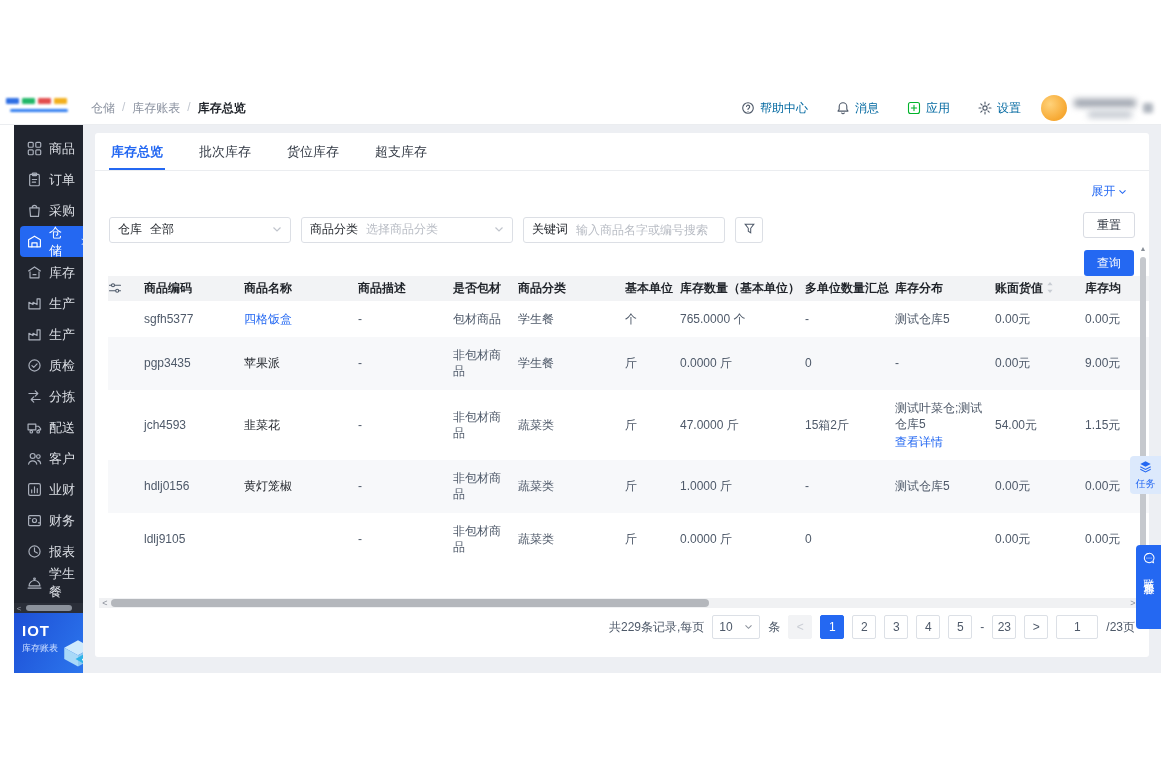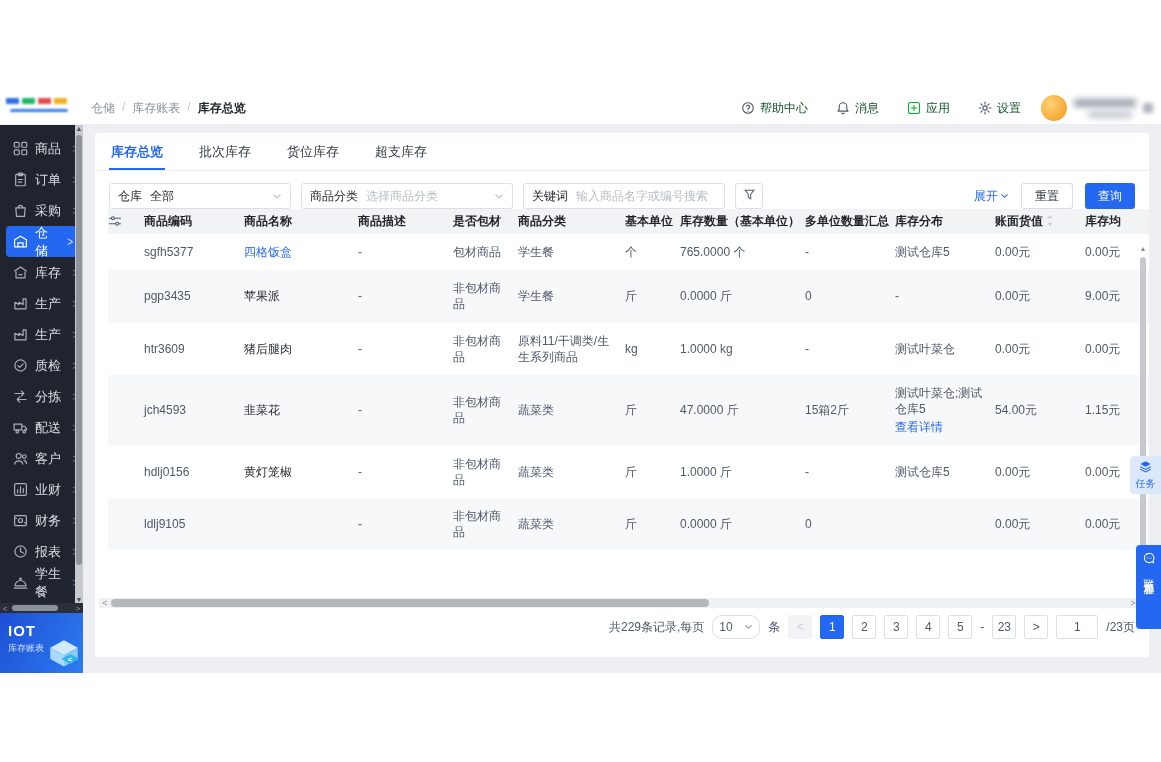--- a/index.html
+++ b/index.html
@@ -14,34 +14,34 @@
     border-bottom:1px solid #ebedf0; display:flex; align-items:center; }
   .logo-zone { width:83px; height:100%; position:relative; flex:0 0 83px; }
   .logo-bars { position:absolute; left:6px; top:6px; display:flex; gap:3px; filter:blur(1.3px); }
   .logo-bars i { display:block; width:13px; height:6px; border-radius:1px; }
   .logo-swoosh { position:absolute; left:10px; top:17px; width:58px; height:3px; background:#2e7cf0;
     border-radius:2px; filter:blur(1.2px); }
   .breadcrumb { display:flex; gap:7px; margin-left:8px; font-size:12px; color:#8a919f; }
   .breadcrumb .bc-sep { color:#c2c7d0; }
   .breadcrumb .bc-cur { color:#1f2329; font-weight:bold; }
   .top-actions { margin-left:auto; display:flex; align-items:center; gap:28px; }
-  .top-act { display:flex; align-items:center; gap:5px; color:#14532d; font-size:12px; cursor:default; }
+  .top-act { display:flex; align-items:center; gap:5px; color:#0369a1; font-size:12px; cursor:default; }
   .ticon { width:14px; height:14px; display:inline-flex; color:#4e5969; }
   .ticon.apps { color:#00b42a; }
   .ticon svg { width:14px; height:14px; }
   .user-block { display:flex; align-items:center; margin-left:20px; margin-right:8px; gap:7px; }
   .avatar { width:26px; height:26px; border-radius:50%;
     background:radial-gradient(circle at 35% 35%, #ffd27a, #f6a832 70%); }
   .user-redact { display:flex; flex-direction:column; gap:4px; }
   .user-redact .r1 { width:62px; height:8px; background:#9aa0ab; filter:blur(3px); border-radius:2px; }
   .user-redact .r2 { width:44px; height:7px; background:#c3c8d0; filter:blur(3px); border-radius:2px; margin-left:14px; }
   .user-caret { width:10px; height:10px; background:#aeb4bd; filter:blur(2px); border-radius:2px; }
 
   
-  .sidebar { position:absolute; left:0; top:33px; width:83px; height:548px; background:#20242e; }
+  .sidebar { position:absolute; left:14px; top:33px; width:83px; height:548px; background:#20242e; }
   .menu { padding-top:8px; }
   .side-item { height:31px; display:flex; align-items:center; gap:7px; padding:0 5px 0 13px;
     color:#dcdfe5; font-size:13px; cursor:default; }
   .side-item .sicon { width:15px; height:15px; color:#aab0bc; display:inline-flex; flex:0 0 15px; }
   .side-item .sicon svg { width:15px; height:15px; }
   .side-item .schev { margin-left:auto; color:#6b7280; font-size:10px; transform:scaleY(1.3); }
   .side-item.active { background:#2468f2; border-radius:4px; margin:0 6px; padding:0 4px 0 7px; color:#fff; }
   .side-item.active .sicon { color:#fff; }
   .side-item.active .schev { color:#cfe0ff; }
   .side-vscroll { position:absolute; right:0; top:0; width:8px; height:478px; background:#c6c9ce; }
@@ -74,21 +74,21 @@
     padding:0 8px; font-size:12px; background:#fff; }
   .sel .flabel { color:#1f2329; margin-right:8px; white-space:nowrap; }
   .sel .fvalue { color:#1f2329; }
   .sel .fph { color:#b8bcc4; }
   .sel .chev { margin-left:auto; color:#c0c4cc; display:inline-flex; }
   .w1 { width:182px; } .w2 { width:212px; } .w3 { width:202px; }
   .kw-input { border:none; outline:none; flex:1; font-size:12px; font-family:inherit; min-width:0; }
   .kw-input::placeholder { color:#b8bcc4; }
   .funnel-btn { width:28px; height:26px; border:1px solid #dcdfe5; border-radius:3px; background:#fff;
     color:#4e5969; display:flex; align-items:center; justify-content:center; cursor:pointer; }
-  .filter-actions { margin-left:auto; display:flex; align-items:center; gap:12px; }
+  .filter-actions { margin-left:auto; display:flex; align-items:center; gap:12px;flex-direction:column; }
   .expand-link { color:#2468f2; font-size:12px; display:flex; align-items:center; gap:2px; text-decoration:none; cursor:pointer; }
   .reset-btn { height:26px; padding:0 13px; background:#fff; border:1px solid #d9dce3; border-radius:3px;
     color:#333a45; font-size:12px; cursor:pointer; font-family:Liberation Mono, monospace; }
   .search-btn { height:26px; padding:0 13px; background:#2468f2; border:none; border-radius:3px;
     color:#fff; font-size:12px; cursor:pointer; font-family:inherit; }
 
   .summary-row { display:flex; align-items:center; padding:12px 14px 8px 14px; }
   .sum-label { color:#1f2329; }
   .sum-count { color:#2468f2; font-weight:bold; margin-left:4px; }
   .export-btn { margin-left:auto; border:none; background:#f2f6fe; color:#2468f2; font-size:12px;
@@ -110,21 +110,21 @@
   .tbl-vscroll .arr { position:absolute; left:0; width:8px; text-align:center; font-size:7px; color:#888f98; }
   .tbl-vscroll .arr.up { top:0; } .tbl-vscroll .arr.down { bottom:0; }
   .tbl-hscroll { position:absolute; left:4px; top:465px; width:1040px; height:10px; background:#f0f1f3;
     display:flex; align-items:center; }
   .tbl-hscroll .sarr { color:#8b919b; font-size:9px; width:12px; text-align:center; }
   .tbl-hscroll .sthumb { height:8px; width:598px; background:#b4b7bc; border-radius:4px; }
   .tbl-hscroll .sarr.right { margin-left:auto; }
 
   .pager { position:absolute; right:14px; top:482px; display:flex; align-items:center; gap:8px;
     font-size:12px; color:#4e5969; }
-  .size-sel { width:48px; height:24px; border:1px solid #dce0e6; border-radius:10px; display:flex;
+  .size-sel { width:48px; height:24px; border:1px solid #dce0e6; border-radius:2px; display:flex;
     align-items:center; padding:0 6px; gap:4px; color:#4e5969; cursor:pointer; }
   .size-sel .chev { margin-left:auto; color:#8b919b; display:inline-flex; }
   .page-btns { display:flex; align-items:center; gap:8px; }
   .pg-btn { min-width:24px; height:24px; line-height:22px; text-align:center; border:1px solid #dce0e6;
     border-radius:2px; background:#fff; color:#4e5969; cursor:pointer; padding:0 4px; }
   .pg-btn.prev { background:#f2f3f5; border-color:#f2f3f5; color:#c9cdd4; }
   .pg-btn.active { background:#2468f2; border-color:#2468f2; color:#fff; }
   .pg-ellipsis { color:#4e5969; }
   .jump-input { width:42px; height:24px; border:1px solid #dce0e6; border-radius:2px; text-align:center;
     font-size:12px; color:#4e5969; outline:none; font-family:inherit; }
@@ -519,36 +519,20 @@
               <td>0.0000 斤</td>
               <td>0</td>
               <td>
                 <div>-</div>
               </td>
               <td>0.00元</td>
               <td>9.00元</td>
             </tr>
             <tr>
               <td></td>
-              <td>htr3609</td>
-              <td><span class="name-plain">猪后腿肉</span></td>
-              <td>-</td>
-              <td>非包材商品</td>
-              <td>原料11/干调类/生生系列商品</td>
-              <td>kg</td>
-              <td>1.0000 kg</td>
-              <td>-</td>
-              <td>
-                <div>测试叶菜仓</div>
-              </td>
-              <td>0.00元</td>
-              <td>0.00元</td>
-            </tr>
-            <tr>
-              <td></td>
               <td>jch4593</td>
               <td><span class="name-plain">韭菜花</span></td>
               <td>-</td>
               <td>非包材商品</td>
               <td>蔬菜类</td>
               <td>斤</td>
               <td>47.0000 斤</td>
               <td>15箱2斤</td>
               <td><div>测试叶菜仓;测试仓库5</div><span class="detail-link">查看详情</span></td>
               <td>54.00元</td>

